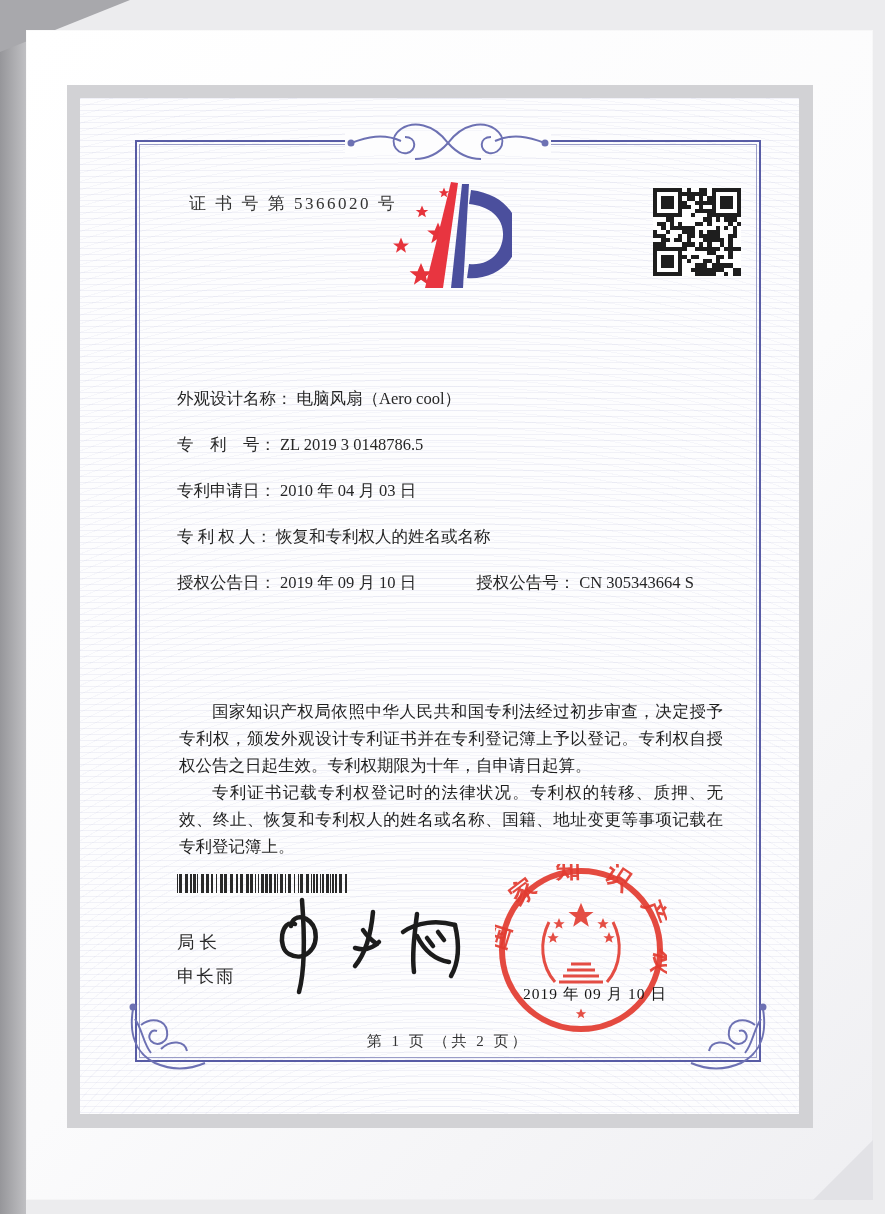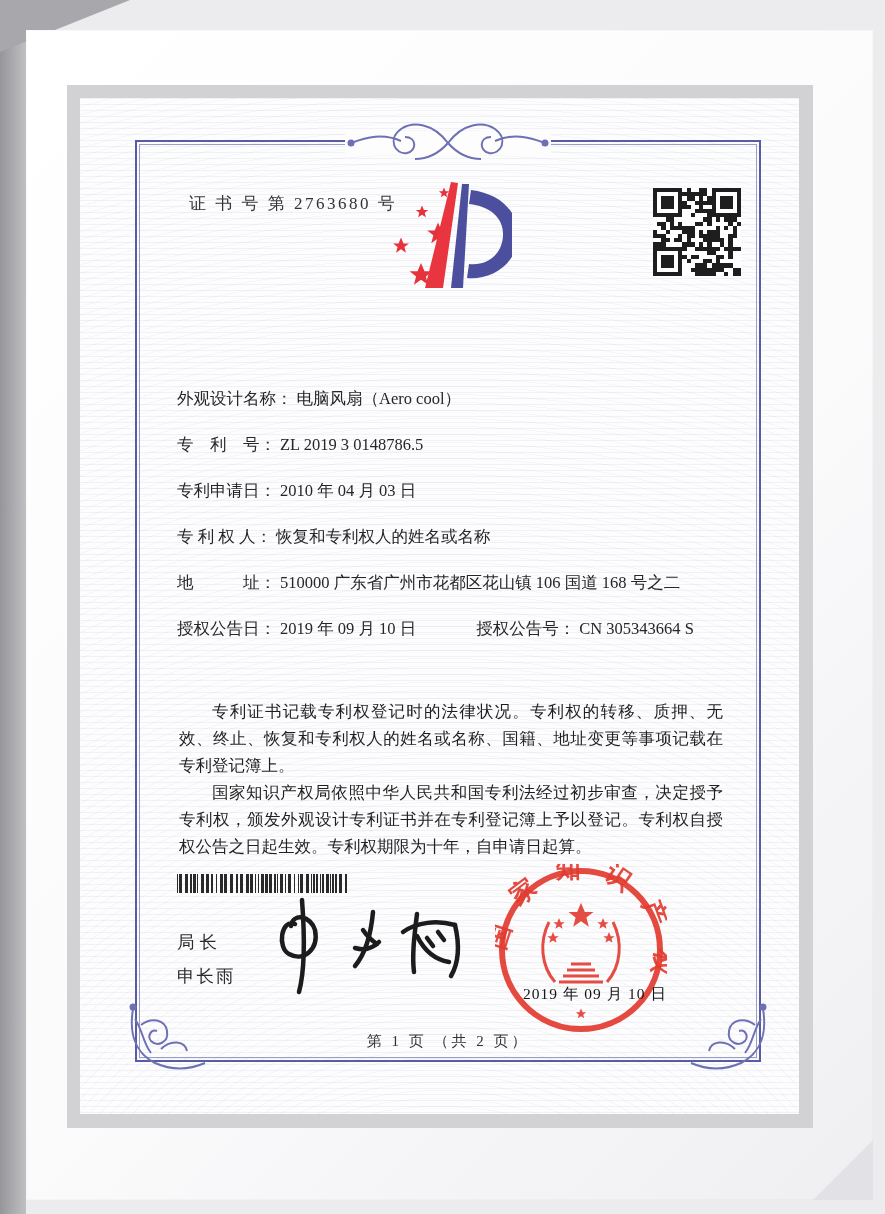--- a/index.html
+++ b/index.html
@@ -90,21 +90,21 @@
       <svg class="orn-br" width="95" height="95" viewBox="0 0 95 95">
         <g stroke="#6d71b3" fill="none" stroke-width="2">
           <path d="M12,28 C8,52 14,72 34,82 C52,90 70,88 84,82"></path>
           <path d="M20,44 C30,36 44,38 46,50 C48,62 36,66 30,60 C26,55 30,48 36,50"></path>
           <path d="M40,68 C50,58 64,60 66,70"></path>
           <path d="M14,38 C22,50 22,62 30,72"></path>
           <circle cx="12" cy="26" r="2.5" fill="#6d71b3"></circle>
         </g>
       </svg>
 
-      <div class="cert-number">证 书 号 第 2763680 号</div>
+      <div class="cert-number">证 书 号 第 5366020 号</div>
 
       <svg class="logo" viewBox="0 0 132 114">
         <defs>
           <path id="lst" d="M0,-12 L3.5,-3.7 L11.4,-3.7 L4.9,1.4 L7.1,9.7 L0,4.8 L-7.1,9.7 L-4.9,1.4 L-11.4,-3.7 L-3.5,-3.7 Z"></path>
         </defs>
         <g fill="#E6333B">
           <use href="#lst" transform="translate(64,13) scale(0.45)"></use>
           <use href="#lst" transform="translate(42,32) scale(0.55)"></use>
           <use href="#lst" transform="translate(58,54) scale(0.95)"></use>
           <use href="#lst" transform="translate(21,66) scale(0.7)"></use>
@@ -567,31 +567,28 @@
         <div class="frow">
           <span class="flabel">专　利　号：</span><span class="fvalue">ZL 2019 3 0148786.5</span>
         </div>
         <div class="frow">
           <span class="flabel">专利申请日：</span><span class="fvalue">2010 年 04 月 03 日</span>
         </div>
         <div class="frow">
           <span class="flabel">专 利 权 人：</span><span class="fvalue">恢复和专利权人的姓名或名称</span>
         </div>
         <div class="frow">
-          <span class="flabel">地　　　址：</span><span class="fvalue">510000 广东省广州市花都区花山镇 106 国道 168 号之二</span>
-        </div>
-        <div class="frow">
           <span class="flabel">授权公告日：</span><span class="fvalue">2019 年 09 月 10 日</span>
           <span class="flabel grant2">授权公告号：</span><span class="fvalue">CN 305343664 S</span>
         </div>
       </div>
 
       <div class="paras">
+        <p>国家知识产权局依照中华人民共和国专利法经过初步审查，决定授予专利权，颁发外观设计专利证书并在专利登记簿上予以登记。专利权自授权公告之日起生效。专利权期限为十年，自申请日起算。</p>
         <p>专利证书记载专利权登记时的法律状况。专利权的转移、质押、无效、终止、恢复和专利权人的姓名或名称、国籍、地址变更等事项记载在专利登记簿上。</p>
-        <p>国家知识产权局依照中华人民共和国专利法经过初步审查，决定授予专利权，颁发外观设计专利证书并在专利登记簿上予以登记。专利权自授权公告之日起生效。专利权期限为十年，自申请日起算。</p>
       </div>
 
       <div class="barcode" id="barcode">
           <i style="background:#2a2a2a;width:1px;margin-right:1px"></i>
           <i style="background:#2a2a2a;width:3px;margin-right:3px"></i>
           <i style="background:#2a2a2a;width:3px;margin-right:2px"></i>
           <i style="background:#2a2a2a;width:2px;margin-right:1px"></i>
           <i style="background:#2a2a2a;width:3px;margin-right:1px"></i>
           <i style="background:#2a2a2a;width:1px;margin-right:3px"></i>
           <i style="background:#2a2a2a;width:3px;margin-right:2px"></i>

